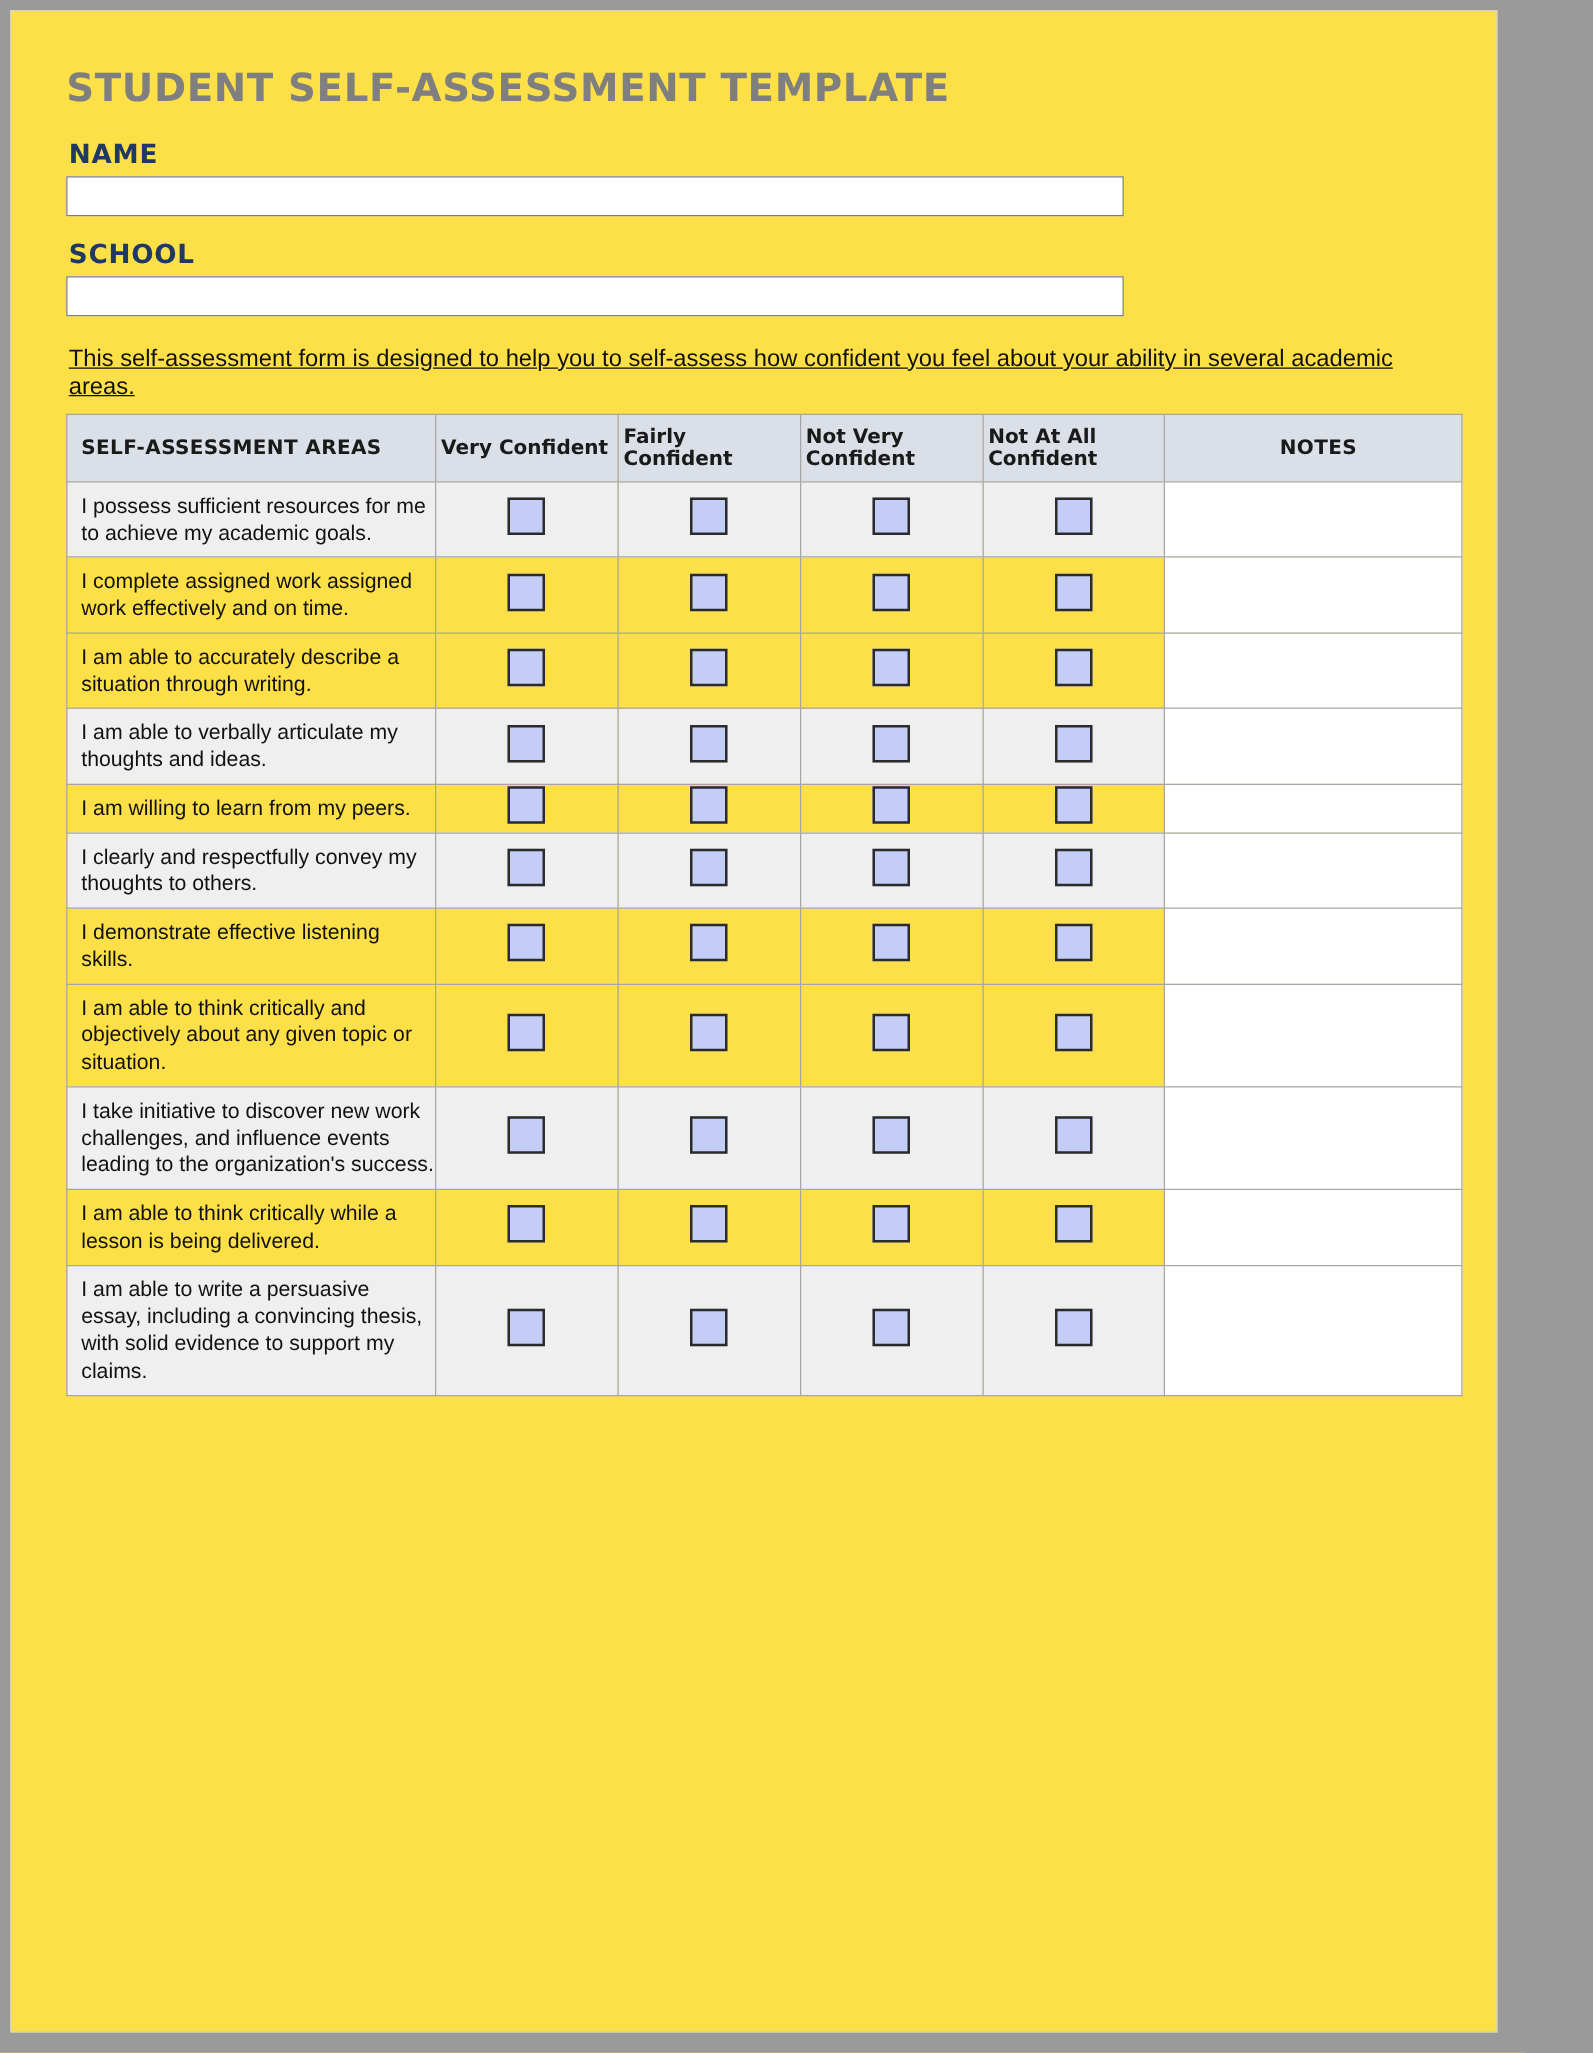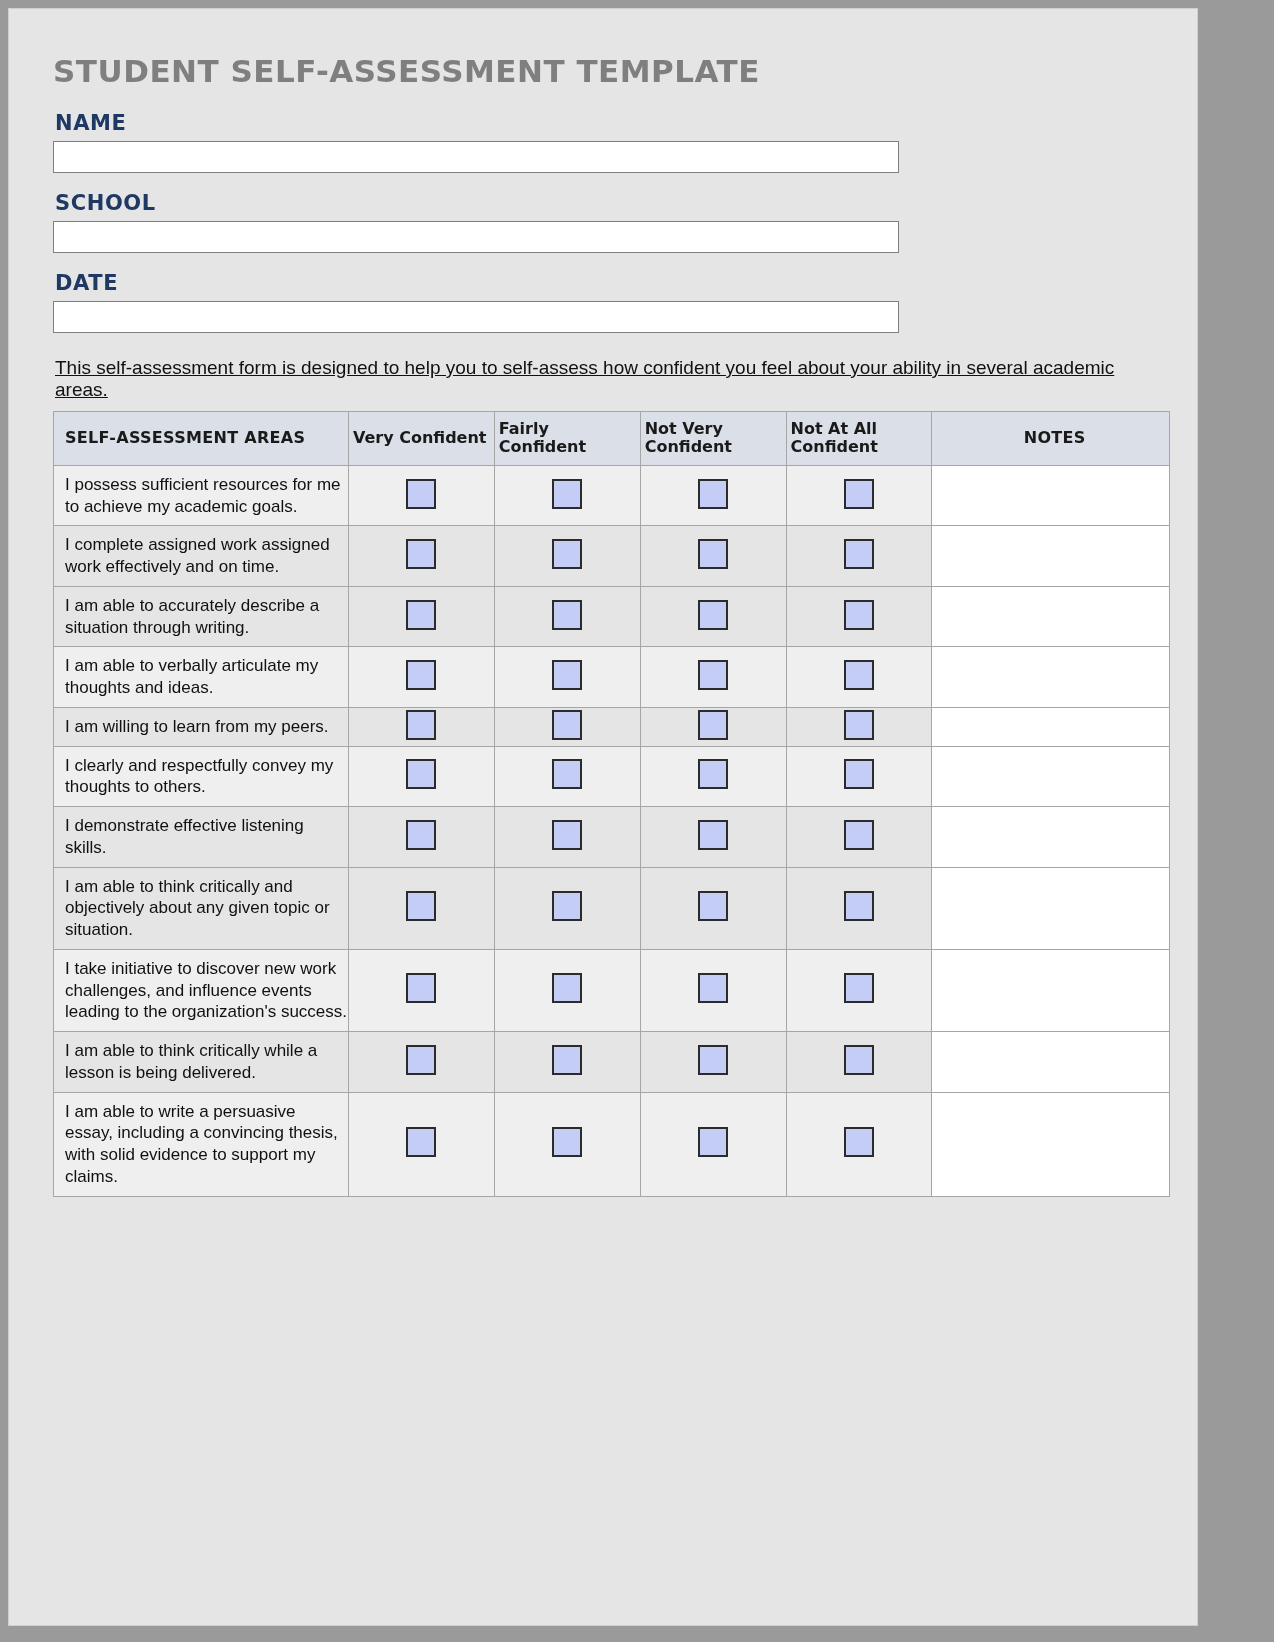--- a/index.html
+++ b/index.html
@@ -12,21 +12,21 @@
     height: 1642px;
     font-family: "Liberation Sans", sans-serif;
     overflow: hidden;
   }
   .page {
     position: absolute;
     left: 8px;
     top: 8px;
     width: 1190px;
     height: 1618px;
-    background: #e5e5e5;
+    background: #fde047;
     box-sizing: border-box;
     border: 1px solid #cfcfcf;
   }
   .inner {
     padding: 44px 30px 0 44px;
   }
   .doc-title {
     font-size: 31px;
     font-weight: bold;
     color: #7f7f7f;
@@ -125,24 +125,20 @@
     <div>
       <div class="field-label">NAME</div>
       <input class="field-box" type="text" value="" style="">
     </div>
 
     <div>
       <div class="field-label">SCHOOL</div>
       <input class="field-box" type="text" value="" style="">
     </div>
 
-    <div>
-      <div class="field-label">DATE</div>
-      <input class="field-box" type="text" value="" style="">
-    </div>
 
     <p class="intro">This self-assessment form is designed to help you to self-assess how confident you feel about your ability in several academic areas.</p>
 
     <table class="assess">
       <thead>
         <tr>
           <th class="col-area">SELF-ASSESSMENT AREAS</th>
           <th class="col-scale">Very Confident</th>
           <th class="col-scale">Fairly Confident</th>
           <th class="col-scale">Not Very Confident</th>

